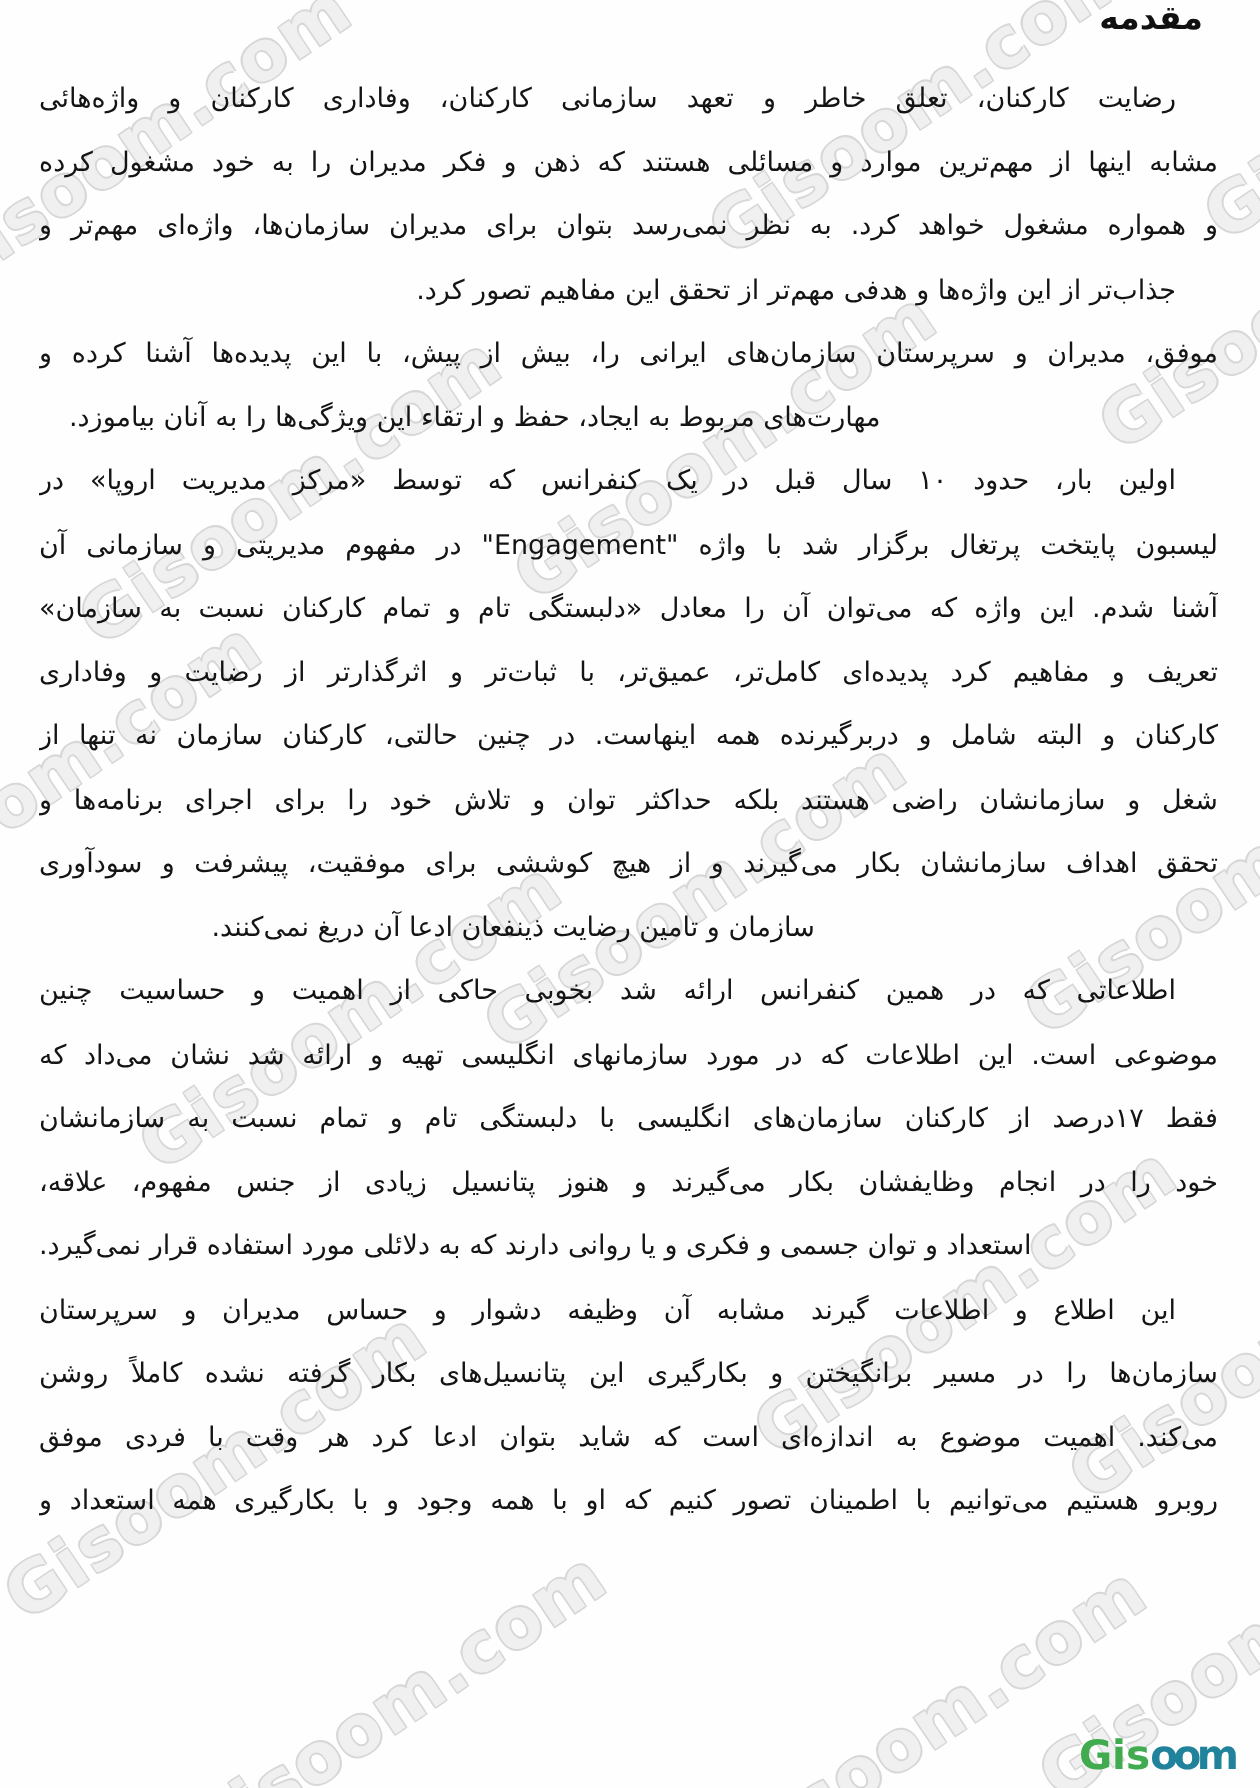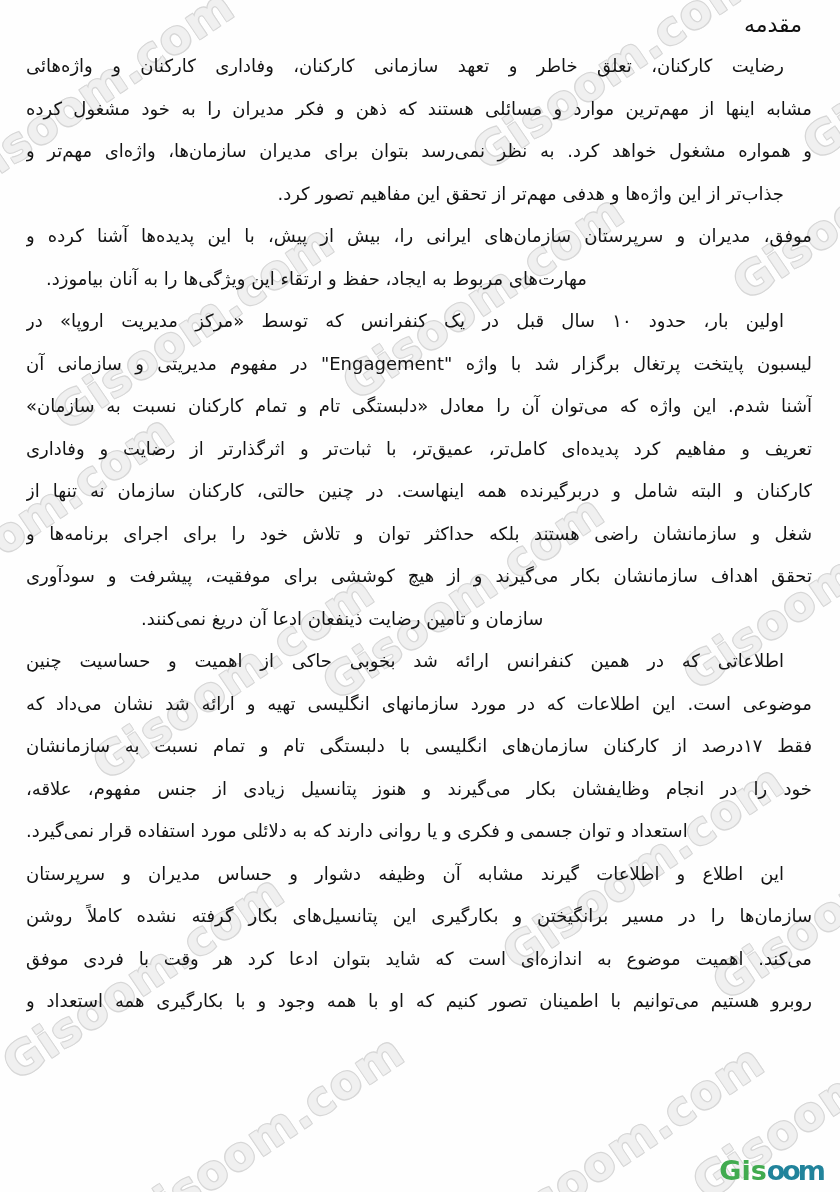--- a/index.html
+++ b/index.html
@@ -21,23 +21,23 @@
     font-size:46px;
     font-weight:bold;
     letter-spacing:1px;
     color:#f0f0f0;
     text-shadow:1px 1px 0 #d7d7d7,-1px -1px 0 #d7d7d7,1px -1px 0 #d7d7d7,-1px 1px 0 #d7d7d7;
   }
 
   
   .text-layer{position:absolute;inset:0;z-index:2;}
   .page-title{
-    position:absolute;top:12px;right:38px;
+    position:absolute;top:0;right:38px;
     direction:rtl;
-    font-size:22px;font-weight:normal;color:#111;
+    font-size:22px;font-weight:bold;color:#111;
   }
   .body-text{
     position:absolute;top:45px;right:28px;left:26px;
     direction:rtl;
     font-size:18px;color:#141414;
   }
   .para{margin:0;}
   .line{
     height:42.5px;line-height:42.5px;
     overflow:hidden;

